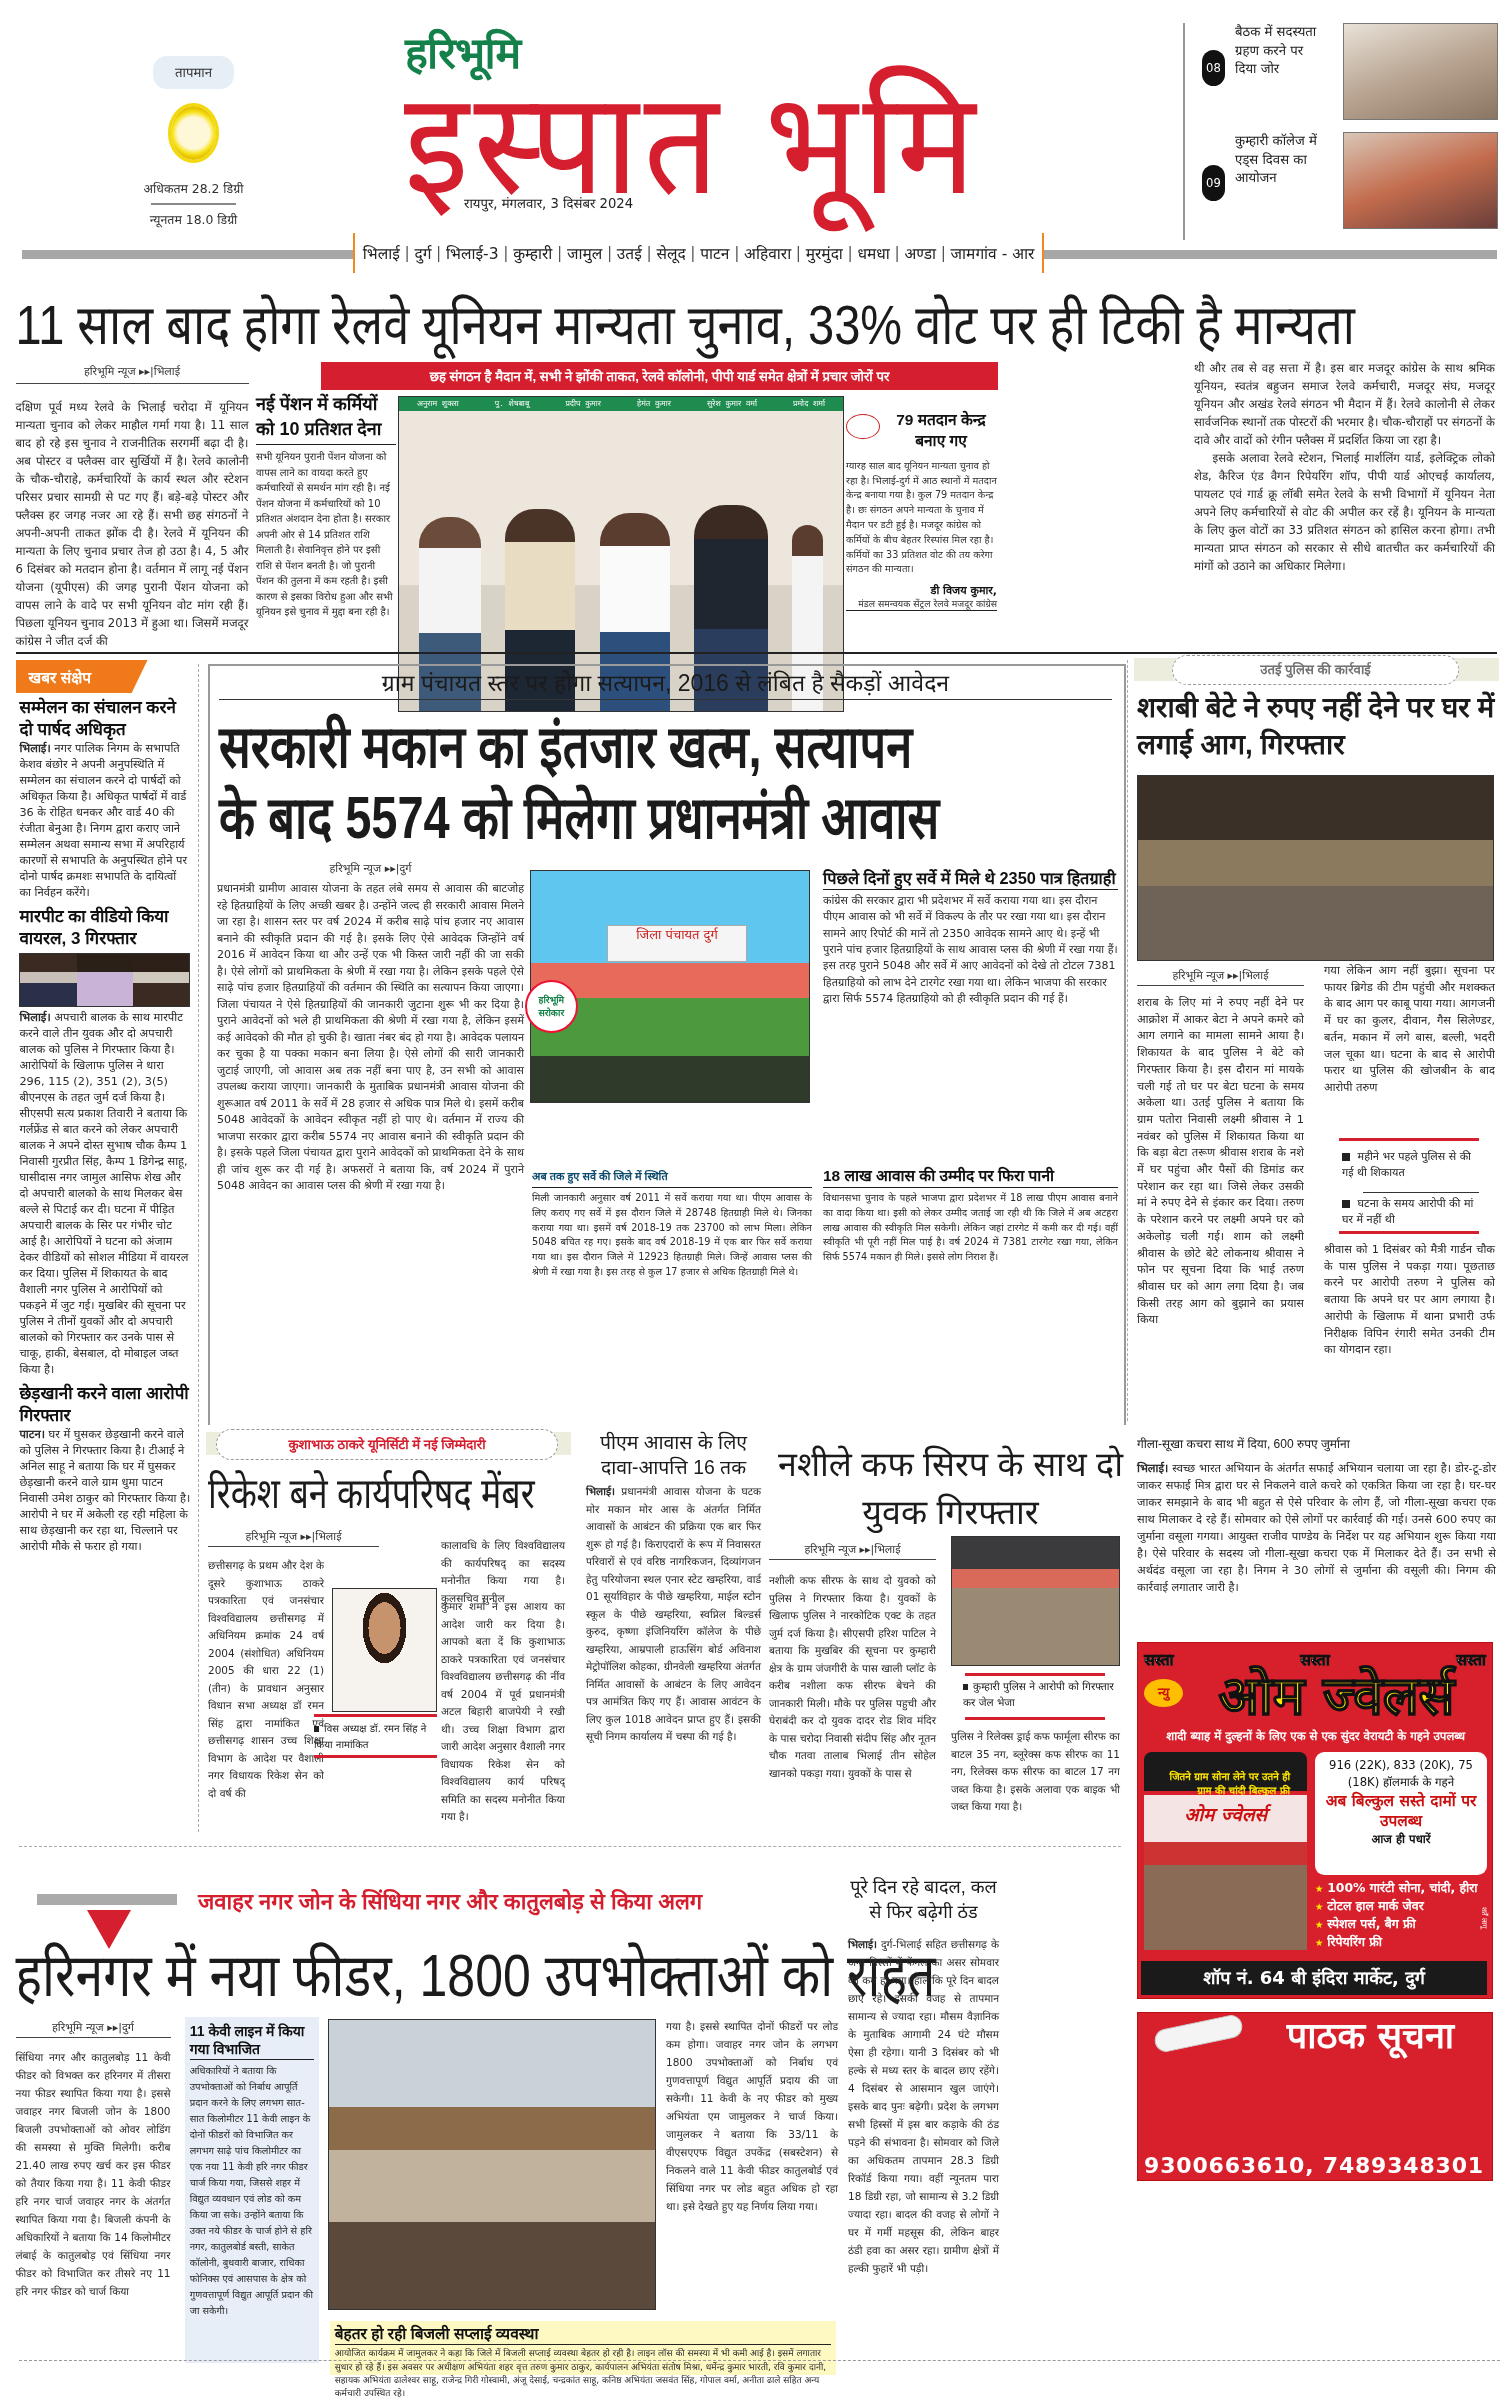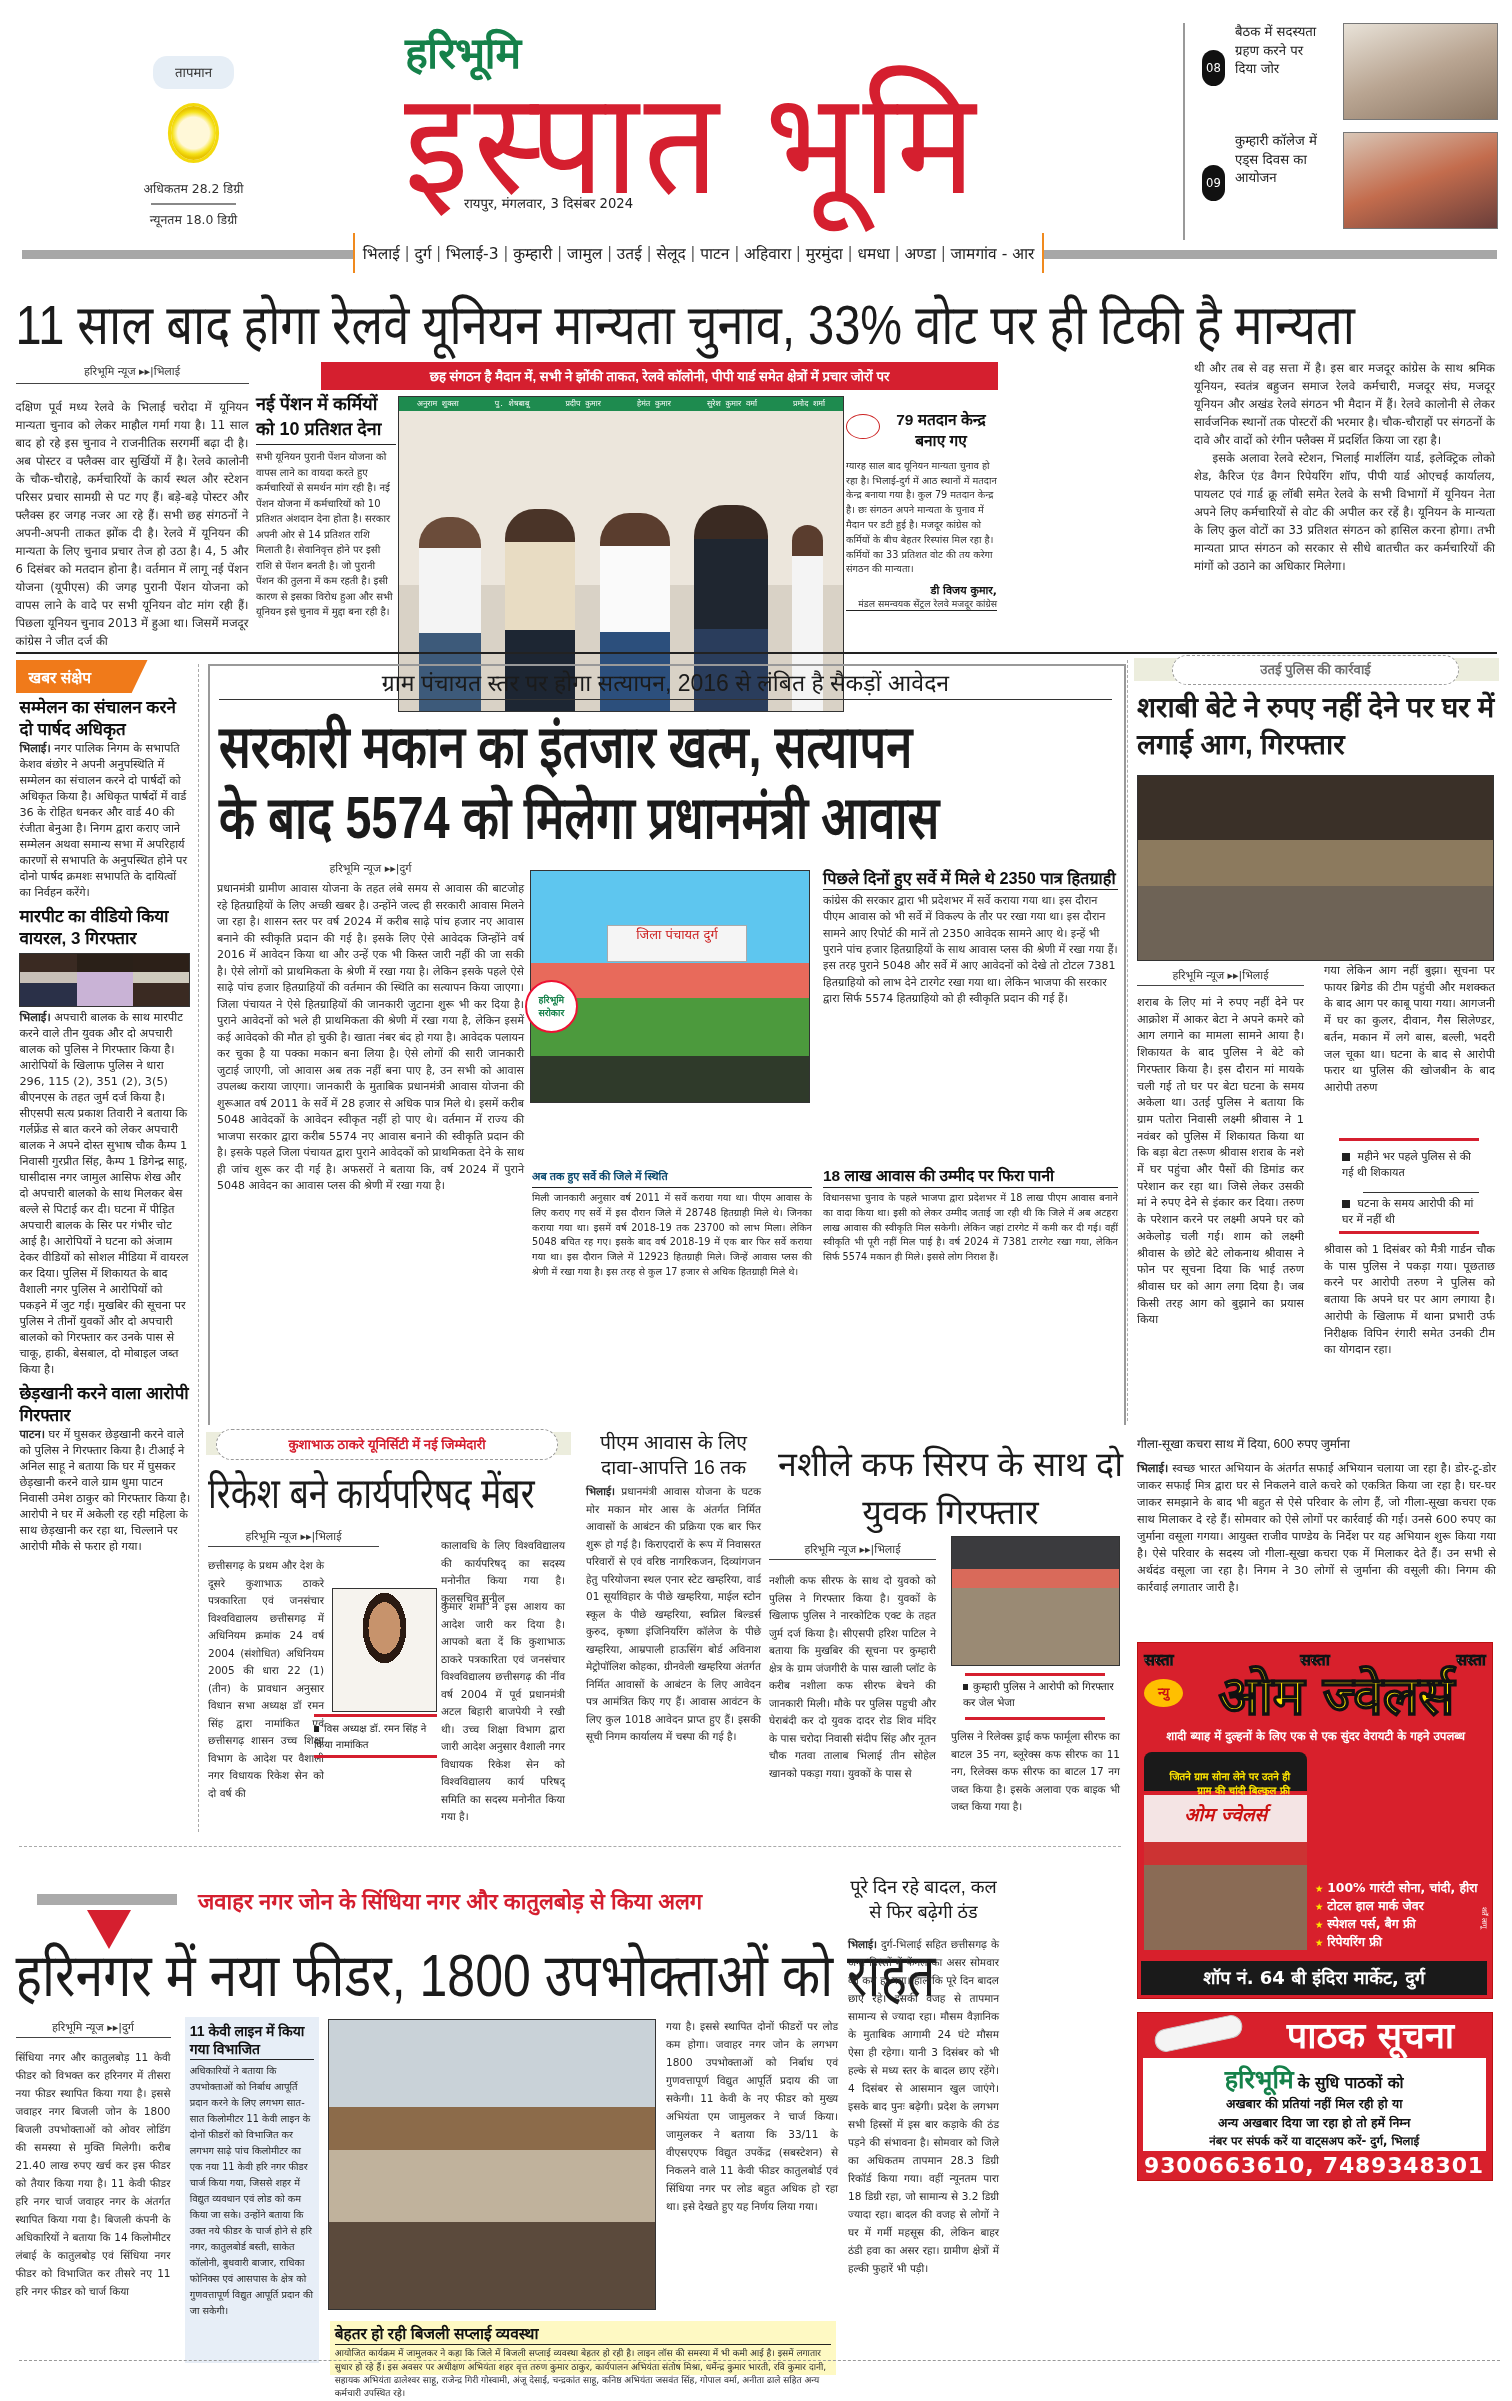--- a/index.html
+++ b/index.html
@@ -210,39 +210,38 @@
     <span style="-webkit-text-stroke:0.8px #111">सस्ता</span>
     <span style="-webkit-text-stroke:0.8px #111">सस्ता</span>
   </div>
   <div style="position:absolute;left:6.2px;top:36px;width:39px;height:28px;border-radius:50%;background:#ffbf00;color:#c11;font-weight:bold;font-size:13.2px;text-align:center;line-height:28px">न्यु</div>
   <div style="position:absolute;left:45px;top:22px;width:307px;text-align:center;font-weight:bold;font-size:53px;line-height:61px;color:#ffe600;font-family:'DejaVu Serif',serif;-webkit-text-stroke:1.6px #111">ओम ज्वेलर्स</div>
   <div style="position:absolute;left:4.7px;top:85px;width:346px;text-align:center;color:#fff;font-weight:bold;font-size:11.6px">शादी ब्याह में दुल्हनों के लिए एक से एक सुंदर वेरायटी के गहने उपलब्ध</div>
   <div style="position:absolute;left:6.2px;top:109px;width:163px;height:39px;background:#1a1a1a;border-radius:7.8px 7.8px 0 0;color:#ffe600;font-weight:bold;font-size:10px;text-align:right;padding:17px">जितने ग्राम सोना लेने पर उतने ही ग्राम की चांदी बिल्कुल फ्री</div>
   <div style="position:absolute;left:6.2px;top:152px;width:163px;height:155px;background:linear-gradient(180deg,#f4e4e4 0 30%,#c33 30% 45%,#8a6b55 45%)">
     <div style="text-align:center;color:#c11;font-weight:bold;font-size:18.6px;font-style:italic;padding-top:6.2px">ओम ज्वेलर्स</div>
   </div>
+  <div style="position:absolute;left:177px;top:109px;width:172px;height:123px;background:#fff;border-radius:9.3px;text-align:center;padding:4.7px">
+    <div style="font-size:11.6px;line-height:17px;color:#111">916 (22K), 833 (20K), 75 (18K) हॉलमार्क के गहने</div>
+    <div style="font-size:15.5px;line-height:20px;color:#c11;font-weight:bold">अब बिल्कुल सस्ते दामों पर उपलब्ध</div>
+    <div style="font-size:11.6px;font-weight:bold;color:#111">आज ही पधारें</div>
+  </div>
   <div id="ad-features" style="position:absolute;left:177px;top:236px;width:172px;color:#fff;font-weight:bold;font-size:12.4px;line-height:17px">
       <div><span style="color:#ffe600;font-size:9.3px;margin-right:3.9px">★</span><span>100% गारंटी सोना, चांदी, हीरा</span></div>
       <div><span style="color:#ffe600;font-size:9.3px;margin-right:3.9px">★</span><span>टोटल हाल मार्क जेवर</span></div>
       <div><span style="color:#ffe600;font-size:9.3px;margin-right:3.9px">★</span><span>स्पेशल पर्स, बैग फ्री</span></div>
       <div><span style="color:#ffe600;font-size:9.3px;margin-right:3.9px">★</span><span>रिपेयरिंग फ्री</span></div>
     </div>
   <div style="position:absolute;right:3.1px;top:264px;font-size:7px;color:#fff;writing-mode:vertical-rl">शर्तें लागू</div>
   <div style="position:absolute;left:3.1px;bottom:3.1px;width:346px;height:34px;background:#1a1a1a;color:#fff;font-weight:bold;font-size:18px;text-align:center;line-height:34px">शॉप नं. 64 बी इंदिरा मार्केट, दुर्ग</div>
 </div>
 
 <div class="abs" style="left:1137px;top:2012px;width:356px;height:169px;background:#d8202c;border:1.6px solid #b11">
   <div style="position:absolute;left:15.5px;top:9.3px;width:89px;height:23px;background:#f4f4f4;border-radius:11.6px;transform:rotate(-12deg);border:0.8px solid #ccc"></div>
   <div style="position:absolute;left:116px;top:0;width:233px;text-align:center;color:#fff;font-weight:bold;font-size:36px;line-height:45px">पाठक सूचना</div>
-  <div style="position:absolute;left:4.7px;top:45px;width:343px;height:93px;background:#fff;text-align:center;padding-top:3.1px">
-    <div><span style="color:#15814a;font-weight:bold;font-size:25px;font-family:'Liberation Sans',sans-serif">हरिभूमि</span> <span style="font-weight:bold;font-size:15.5px;color:#111">के सुधि पाठकों को</span></div>
-    <div style="font-weight:bold;font-size:12.4px;line-height:18.6px;color:#111">अखबार की प्रतियां नहीं मिल रही हो या</div>
-    <div style="font-weight:bold;font-size:12.4px;line-height:18.6px;color:#111">अन्य अखबार दिया जा रहा हो तो हमें निम्न</div>
-    <div style="font-weight:bold;font-size:11.6px;line-height:18.6px;color:#111">नंबर पर संपर्क करें या वाट्सअप करें- दुर्ग, भिलाई</div>
-  </div>
   <div style="position:absolute;left:0;top:140px;width:352px;text-align:center;color:#fff;font-weight:bold;font-size:22px;line-height:26.4px;letter-spacing:0.8px">9300663610, 7489348301</div>
 </div>
 
 <div class="abs" style="left:19.4px;top:1846px;width:1102px;border-top:0.8px dashed #aaa"></div>
 <div class="abs" style="left:37px;top:1894px;width:140px;height:11px;background:#aaa"></div>
 <div class="abs" style="left:87px;top:1910px;width:0;height:0;border-left:22px solid transparent;border-right:22px solid transparent;border-top:39px solid #d51f2f"></div>
 <div class="abs" style="left:198px;top:1885px;width:598px;color:#d51f2f;font-weight:bold;font-size:22px;font-family:'Liberation Sans',sans-serif">जवाहर नगर जोन के सिंधिया नगर और कातुलबोड़ से किया अलग</div>
 <div class="abs hl" style="left:15.5px;top:1941px;width:839px;font-size:50px;line-height:59px;font-weight:normal;white-space:nowrap;transform:scaleY(1.2)">हरिनगर में नया फीडर, 1800 उपभोक्ताओं को राहत</div>
 
 <div class="abs" style="left:15.5px;top:2019px;width:155px;font-size:11px;text-align:center;border-bottom:1.2px solid #444;padding-bottom:3.1px;color:#333">हरिभूमि न्यूज ▸▸|दुर्ग</div>

